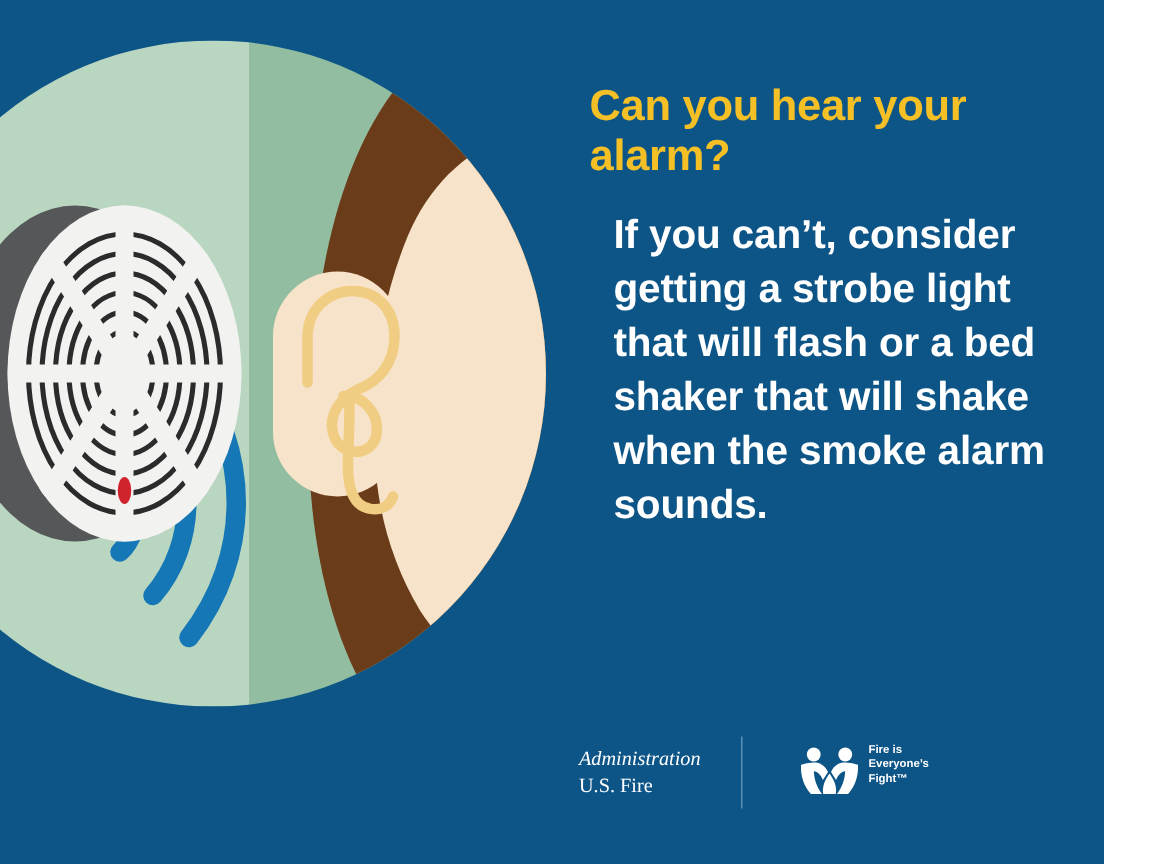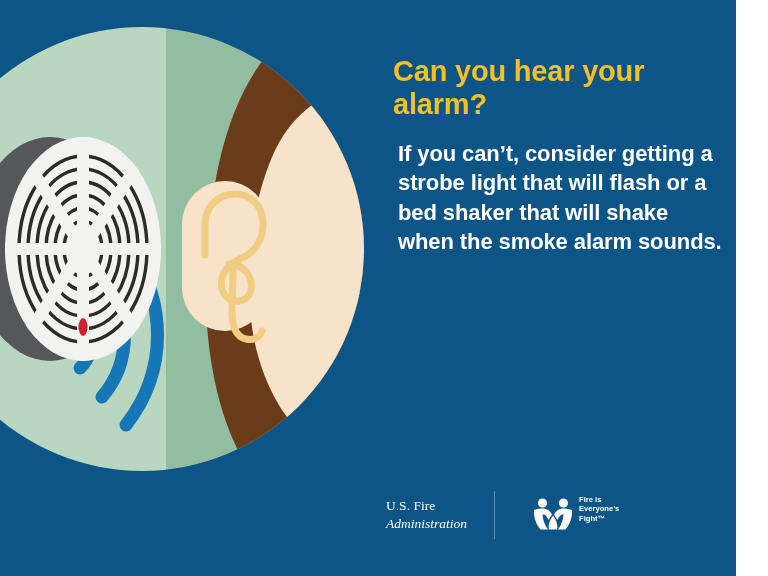--- a/index.html
+++ b/index.html
@@ -39,25 +39,25 @@
   #headline {
     color: #f5c026;
     font-size: 29px;
     font-weight: bold;
     line-height: 1.14;
     letter-spacing: -0.2px;
     margin: 0 0 18px 0;
   }
   #bodycopy {
     color: #ffffff;
-    font-size: 22px;
+    font-size: 27px;
     font-weight: bold;
     line-height: 1.33;
     letter-spacing: -0.1px;
-    margin: 5px;
+    margin: 16px;
   }
 
   
   #footer {
     position: absolute;
     left: 386px;
     top: 484px;
     width: 372px;
     height: 62px;
     display: flex;
@@ -181,22 +181,22 @@
   </svg>
 
   <div id="copy">
     <h1 id="headline">Can you hear your alarm?</h1>
     <p id="bodycopy">If you can’t, consider getting a strobe light that will flash or a bed shaker that will shake when the smoke alarm sounds.</p>
   </div>
 
   <div id="footer">
 
     <div id="usfa-wordmark">
+      <div id="usfa-line2">Administration</div>
       <div>U.S. Fire</div>
-      <div id="usfa-line2">Administration</div>
     </div>
 
     <div class="footer-divider"></div>
 
 
     <div id="fief-lockup">
 
       <svg width="44" height="40" viewBox="0 0 44 40">
         <g fill="#ffffff">
           <circle cx="11.5" cy="8" r="4.6"></circle>

